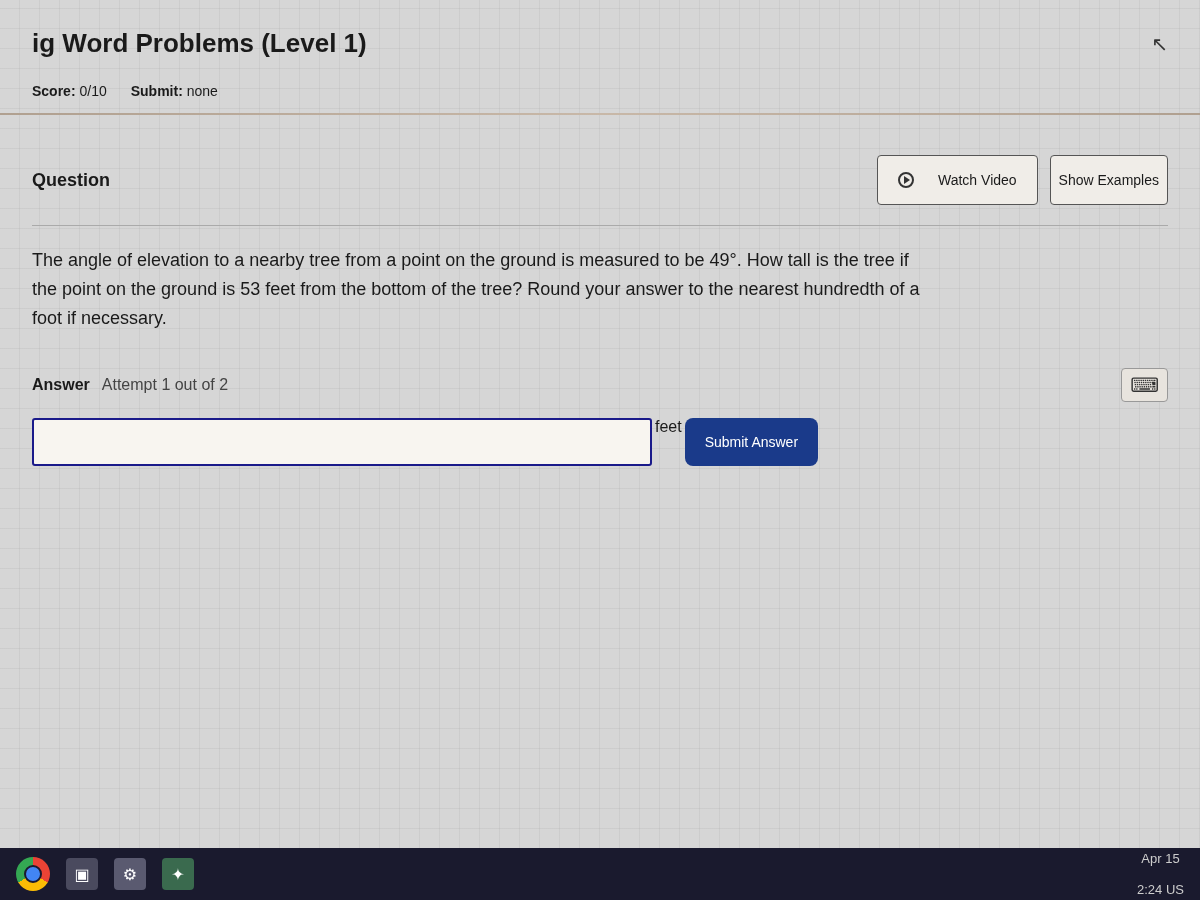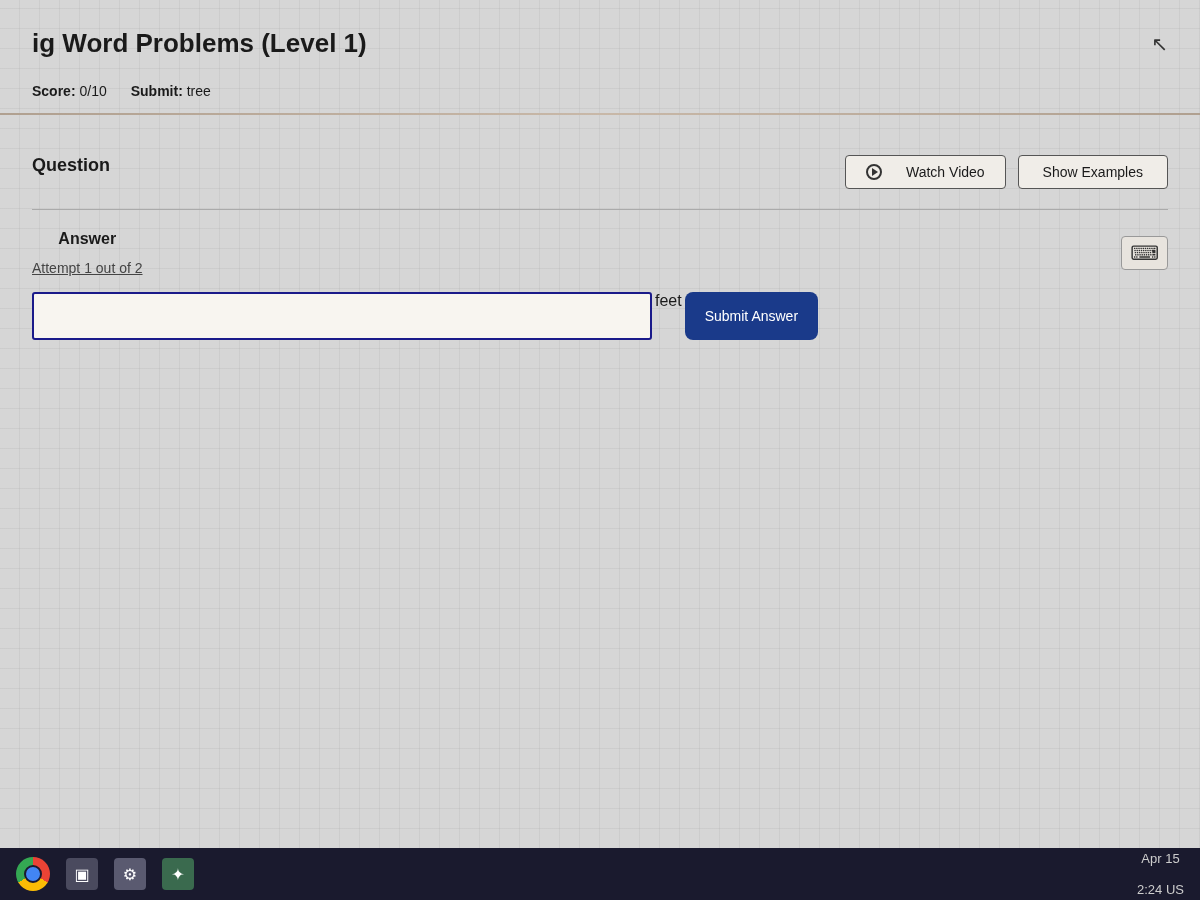--- a/index.html
+++ b/index.html
@@ -59,41 +59,41 @@
 
     .divider {
       height: 2px;
       background: linear-gradient(to right, #b0a090, #c8b8a8, #b0a090);
       margin: 0 -32px;
       margin-bottom: 40px;
     }
 
     .question-header {
       display: flex;
-      align-items: flex-start;
+      align-items: center;
       justify-content: space-between;
       margin-bottom: 20px;
     }
 
     .question-label {
       font-size: 18px;
       font-weight: bold;
       color: #1a1a1a;
     }
 
     .header-buttons {
       display: flex;
       gap: 12px;
     }
 
     .btn-watch-video {
       display: flex;
       align-items: center;
       gap: 24px;
-      padding: 8px 20px;
+      padding: 16px 20px;
       border: 1.5px solid #555;
       background: #f0ede8;
       border-radius: 4px;
       font-size: 14px;
       color: #1a1a1a;
       cursor: pointer;
       white-space: nowrap;
     }
 
     .play-icon {
@@ -110,21 +110,21 @@
     .play-triangle {
       width: 0;
       height: 0;
       border-top: 4px solid transparent;
       border-bottom: 4px solid transparent;
       border-left: 6px solid #333;
       margin-left: 2px;
     }
 
     .btn-show-examples {
-      padding: 8px 24px;
+      padding: 8px 8px;
       border: 1.5px solid #555;
       background: #f0ede8;
       border-radius: 4px;
       font-size: 14px;
       color: #1a1a1a;
       cursor: pointer;
       white-space: nowrap;
     }
 
     .question-divider {
@@ -150,33 +150,31 @@
       align-items: center;
       gap: 12px;
       margin-bottom: 16px;
       justify-content: space-between;
     }
 
     .answer-label-group {
       display: flex;
       align-items: center;
       gap: 12px;
-      flex-direction: column;
     }
 
     .answer-label {
       font-size: 16px;
       font-weight: bold;
       color: #1a1a1a;
     }
 
     .attempt-text {
-      font-size: 14px;
+      font-size: 16px;
       color: #444;
-      text-decoration: underline;
     }
 
     .keyboard-icon {
       font-size: 20px;
       color: #333;
       background: #e8e4de;
       border: 1px solid #999;
       border-radius: 4px;
       padding: 4px 8px;
       cursor: pointer;
@@ -292,41 +290,42 @@
     <span style="font-size:20px; color:#333; margin-top:4px;">↖</span>
   </div>
 
   <div class="score-bar">
     <span class="score-text">
       <span class="score-label">Score:</span>
       <span>0/10</span>
     </span>
     <span class="score-text">
       <span class="score-label">Submit:</span>
-      <span>tree</span>
+      <span>none</span>
     </span>
   </div>
 
   <div class="divider"></div>
 
   <div class="question-header">
     <span class="question-label">Question</span>
     <div class="header-buttons">
       <button class="btn-watch-video">
         <span class="play-icon">
           <span class="play-triangle"></span>
         </span>
         <span>Watch Video</span>
       </button>
       <button class="btn-show-examples">Show Examples</button>
     </div>
   </div>
 
   <div class="question-divider"></div>
 
+  <p class="question-text">The angle of elevation to a nearby tree from a point on the ground is measured to be 49°. How tall is the tree if the point on the ground is 53 feet from the bottom of the tree? Round your answer to the nearest hundredth of a foot if necessary.</p>
 
   <div class="answer-section">
     <div class="answer-header">
       <div class="answer-label-group">
         <span class="answer-label">Answer</span>
         <span class="attempt-text">Attempt 1 out of 2</span>
       </div>
       <span class="keyboard-icon">⌨</span>
     </div>
 

